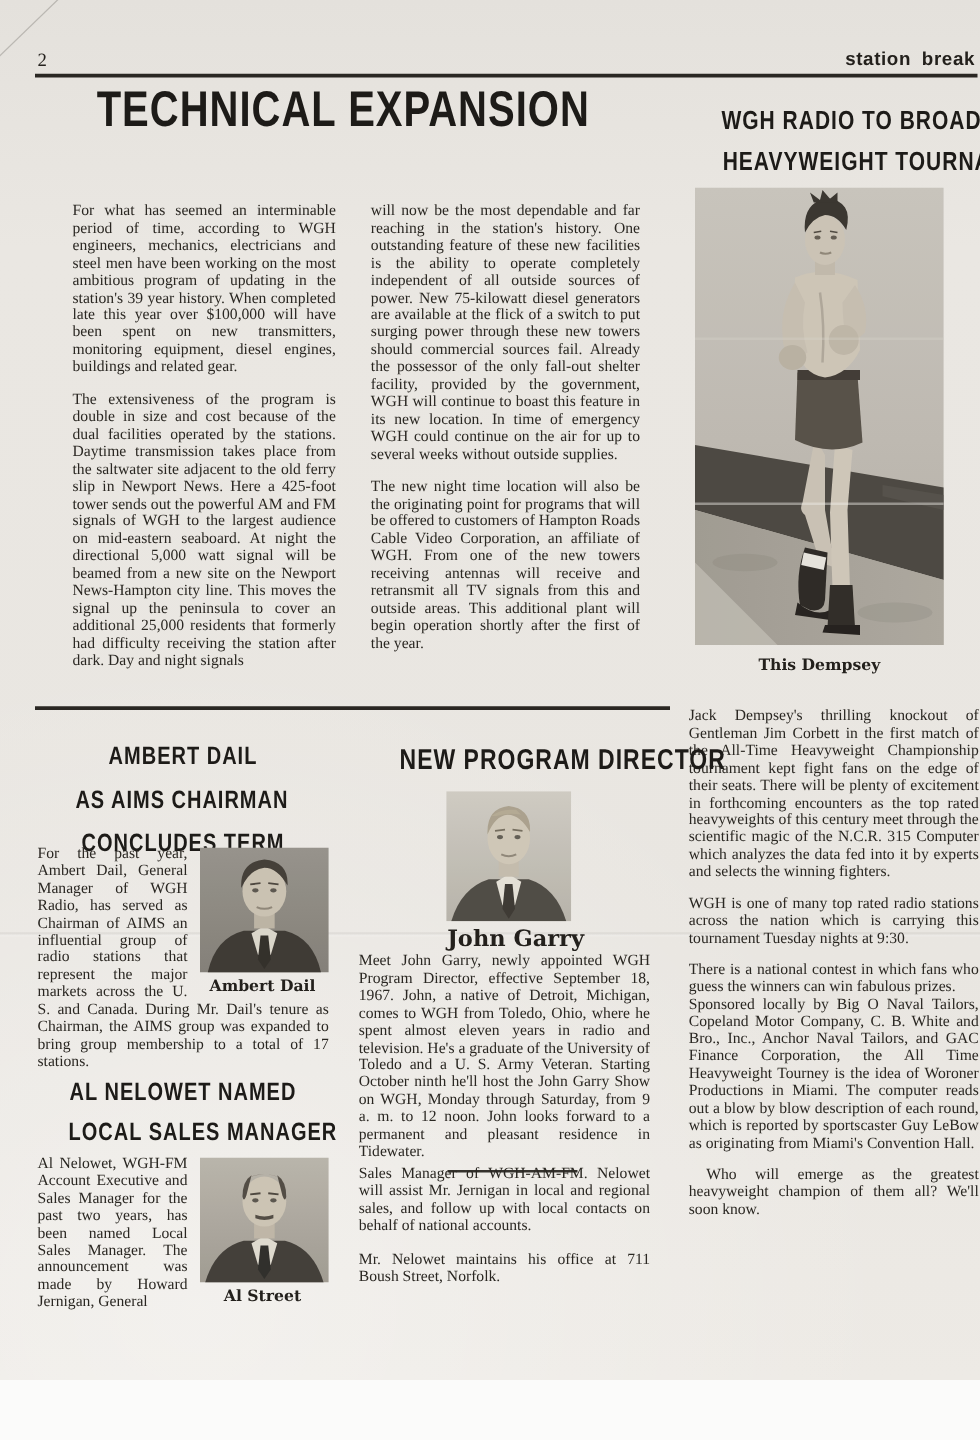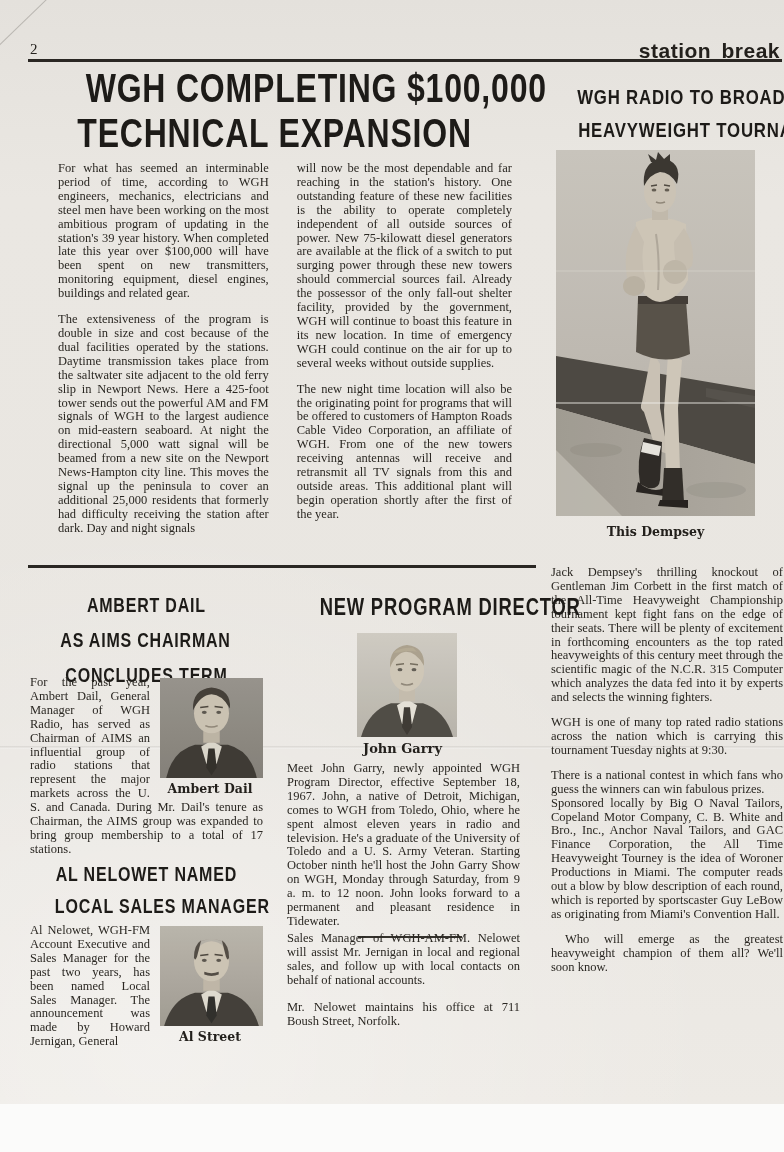--- a/index.html
+++ b/index.html
@@ -31,21 +31,21 @@
   .fold-mid{
     position:absolute;left:0;top:746px;width:784px;height:3px;
     background:linear-gradient(180deg, rgba(104,100,93,.14), rgba(255,255,255,.35));
     pointer-events:none;
   }
   
   .page-num{position:absolute;left:30px;top:41px;font-size:15px;}
   .brand{
     position:absolute;right:4px;top:39px;
     font-family:"Liberation Sans", sans-serif;font-weight:bold;
-    font-size:21px;letter-spacing:.5px;word-spacing:4px;color:#23201c;
+    font-size:15px;letter-spacing:.5px;word-spacing:4px;color:#23201c;
   }
   .top-rule{position:absolute;left:28px;top:59px;width:754px;height:3px;background:var(--rule);}
   .mid-rule{position:absolute;left:28px;top:565px;width:508px;height:3px;background:var(--rule);}
   .short-rule{position:absolute;left:358px;top:936px;width:104px;height:2px;background:#35322d;}
 
   
   .hl{font-family:"Liberation Sans", sans-serif;font-weight:bold;color:#1d1b18;text-align:center;}
   .cx{display:inline-block;transform:scaleX(.8);white-space:nowrap;letter-spacing:1px;}
   .hl-xl{font-size:40px;line-height:45px;}
   .hl-md{font-size:21px;line-height:33px;}
@@ -85,40 +85,39 @@
 
   .photo-float{
     float:right;width:106px;margin:2px 0 2px 7px;display:block;
   }
   .photo-float svg{display:block;width:103px;height:100px;margin-left:3px;}
   .photo-float .caption{margin-top:4px;}
 
   #garry-head{left:287px;top:592px;width:233px;}
   #garry-photo-box{left:357px;top:633px;width:100px;height:104px;}
   #garry-photo-box svg{display:block;width:100%;height:100%;}
-  #garry-caption{left:286px;top:741px;width:233px;font-size:13px;}
+  #garry-caption{left:296px;top:741px;width:233px;font-size:18px;}
   #garry-body{left:287px;top:762px;width:233px;}
   #nelowet-cont{left:287px;top:932px;width:233px;}
   #nelowet-cont p{margin-bottom:13px;}
 
   .below-paper{position:absolute;left:0;top:1104px;width:784px;height:48px;background:#fbfbfa;}
 </style>
 </head>
 <body>
 
 <div id="paper">
   <div class="crease-tl"></div>
   <div class="fold-mid"></div>
 
   <div class="page-num">2</div>
   <div class="brand">station break</div>
   <div class="top-rule"></div>
 
   <div class="abs hl hl-xl" id="main-headline">
-    <div><span class="cx">WGH COMPLETING $100,000</span></div>
     <div><span class="cx">TECHNICAL EXPANSION</span></div>
   </div>
 
   <div class="abs" id="main-cols">
     <div class="col1 bodycopy">
       <p>For what has seemed an interminable period of time, according to WGH engineers, mechanics, electricians and steel men have been working on the most ambitious program of updating in the station's 39 year history. When completed late this year over $100,000 will have been spent on new transmitters, monitoring equipment, diesel engines, buildings and related gear.</p>
       <p>The extensiveness of the program is double in size and cost because of the dual facilities operated by the stations. Daytime transmission takes place from the saltwater site adjacent to the old ferry slip in Newport News. Here a 425-foot tower sends out the powerful AM and FM signals of WGH to the largest audience on mid-eastern seaboard. At night the directional 5,000 watt signal will be beamed from a new site on the Newport News-Hampton city line. This moves the signal up the peninsula to cover an additional 25,000 residents that formerly had difficulty receiving the station after dark. Day and night signals</p>
     </div>
     <div class="col2 bodycopy">
       <p>will now be the most dependable and far reaching in the station's history. One outstanding feature of these new facilities is the ability to operate completely independent of all outside sources of power. New 75-kilowatt diesel generators are available at the flick of a switch to put surging power through these new towers should commercial sources fail. Already the possessor of the only fall-out shelter facility, provided by the government, WGH will continue to boast this feature in its new location. In time of emergency WGH could continue on the air for up to several weeks without outside supplies.</p>

